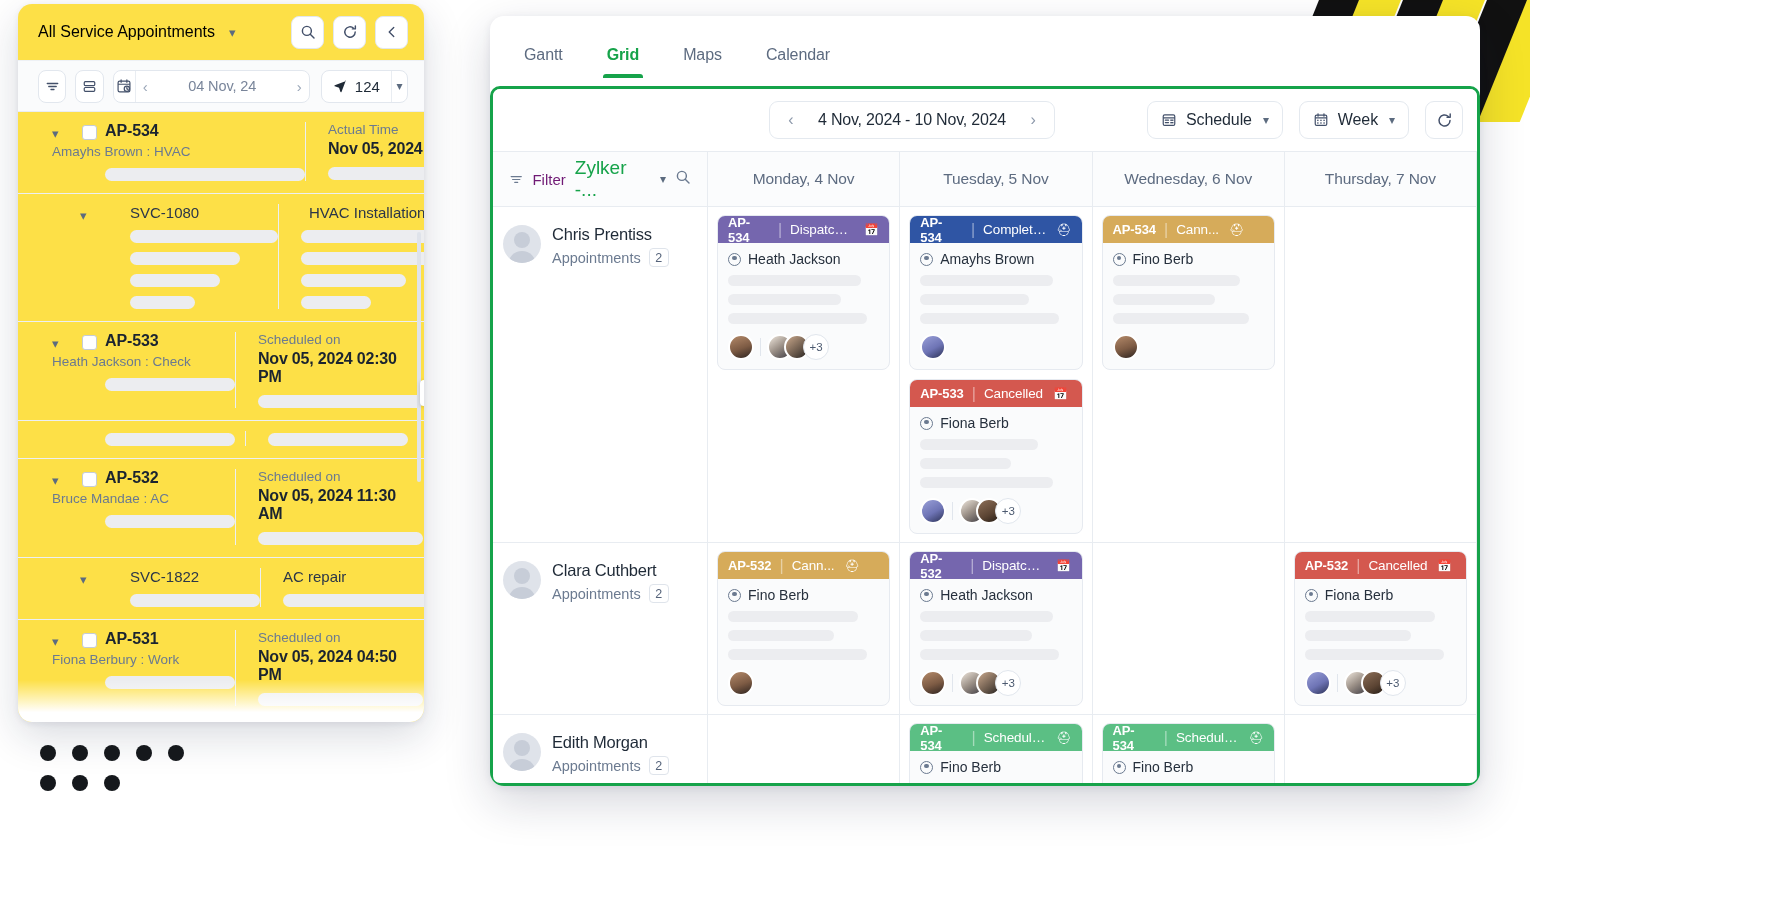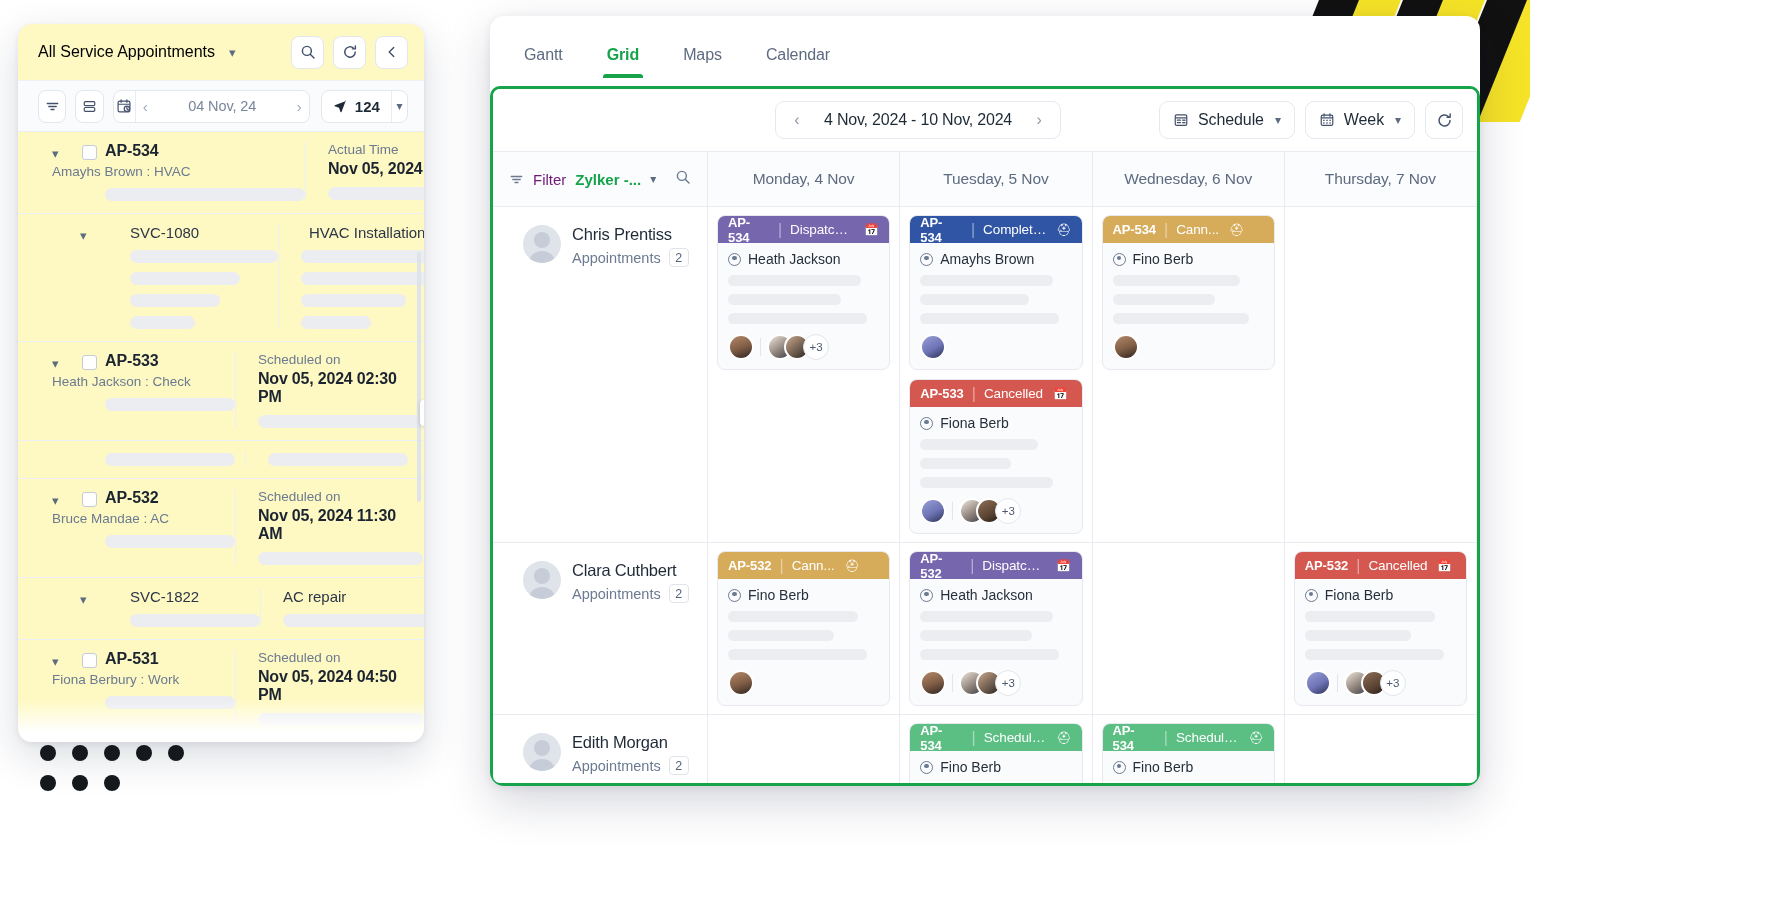--- a/index.html
+++ b/index.html
@@ -17,22 +17,22 @@
   .chev { position: absolute; width: 42px; height: 150px; background: #F5E327; transform: skewX(-22deg); }
   .chev.dark { background: #111111; }
 
   
   .dots { position: absolute; left: 40px; top: 745px; z-index: 5; }
   .dots .row { display: flex; gap: 16px; margin-bottom: 14px; }
   .dots .dot { width: 16px; height: 16px; border-radius: 50%; background: #15181c; }
 
   
   .left-window {
-    position: absolute; left: 18px; top: 24px; width: 406px; height: 718px;
-    background: #fef9c3; border-radius: 14px;
+    position: absolute; left: 18px; top: 4px; width: 406px; height: 718px;
+    background: #fde047; border-radius: 14px;
     box-shadow: 0 14px 40px rgba(20,30,60,0.16), 0 2px 6px rgba(20,30,60,0.08);
     overflow: hidden; z-index: 3;
   }
   .lw-head { height: 56px; display: flex; align-items: center; padding: 0 16px 0 20px; gap: 10px; }
   .caret { color: #5c6b7f; font-size: 13px; margin-left: 4px; }
   .lw-head-actions { margin-left: auto; display: flex; gap: 9px; }
   .sq-btn {
     width: 33px; height: 33px; border: 1px solid #e2e7ee; border-radius: 8px;
     background: #fff; display: flex; align-items: center; justify-content: center;
     color: #43506a;
@@ -48,21 +48,21 @@
   .date-group .seg { display: flex; align-items: center; justify-content: center; height: 100%; }
   .date-group .icn { width: 34px; border-right: 1px solid #e9edf2; color: #43506a; }
   .date-group .arrow { width: 30px; color: #9aa6b8; font-size: 15px; }
   .date-group .label { min-width: 135px; font-size: 14.5px; color: #79859a; letter-spacing: -0.1px; }
   .count-group {
     display: flex; align-items: center; height: 33px; border: 1px solid #e2e7ee;
     border-radius: 8px; background: #fff; overflow: hidden; margin-left: 2px;
   }
   .count-group .val {
     display: flex; align-items: center; gap: 7px; padding: 0 11px; height: 100%;
-    font-size: 15px; font-weight: bold; color: #1f2a37; border-right: 1px solid #e9edf2;
+    font-size: 15px; font-weight: normal; color: #1f2a37; border-right: 1px solid #e9edf2;
   }
   .count-group .dd { width: 30px; display: flex; align-items: center; justify-content: center; color: #5c6b7f; font-size: 12px; }
 
   
   .lw-list { position: relative; height: 614px; overflow: hidden; }
   .lrow { border-bottom: 1px solid #eceff3; padding: 10px 16px 12px 16px; position: relative; }
   .lrow-main { display: flex; }
   .lrow-left { width: 272px; padding-left: 18px; position: relative; }
   .lrow-right { flex: 1; padding-left: 22px; border-left: 1px solid #eceff3; }
   .chev-i { position: absolute; left: 18px; top: 4px; color: #5c6b7f; font-size: 13px; }
@@ -104,43 +104,43 @@
     position: absolute; left: 0; top: 70px; right: 0; bottom: 0;
     border: 3px solid #16a34a; border-radius: 10px; background: #fff; overflow: hidden;
   }
   .sched-bar { height: 62px; display: flex; align-items: center; padding: 0 14px; background: #fff; }
   .range-nav {
     margin: 0 auto; display: flex; align-items: center; height: 38px;
     border: 1px solid #e4e9ef; border-radius: 9px; background: #fff; padding: 0 4px;
   }
   .range-nav .arrow { width: 34px; text-align: center; color: #8d99ab; font-size: 16px; }
   .range-nav .rng { font-size: 16px; color: #1f2a37; padding: 0 10px; white-space: nowrap; letter-spacing: -0.2px; }
-  .bar-right { display: flex; align-items: center; gap: 10px; }
+  .bar-right { display: flex; align-items: center; gap: 16px; }
   .pill {
     height: 38px; display: flex; align-items: center; gap: 9px; padding: 0 13px;
     border: 1px solid #e4e9ef; border-radius: 9px; background: #fff;
     font-size: 16px; color: #1f2a37; letter-spacing: -0.1px;
   }
   .pill .chv { color: #5c6b7f; font-size: 12px; margin-left: 2px; }
   .icon-btn {
     width: 38px; height: 38px; border: 1px solid #e4e9ef; border-radius: 9px; background: #fff;
     display: flex; align-items: center; justify-content: center; color: #43506a;
   }
 
   
   .grid-head { display: flex; height: 56px; border-top: 1px solid #e8ecf1; border-bottom: 1px solid #e8ecf1; background: #fbfcfd; }
   .res-head { width: 215px; display: flex; align-items: center; gap: 9px; padding: 0 16px; border-right: 1px solid #e8ecf1; }
   .filt-lab { font-size: 15px; color: #701a75; white-space: nowrap; }
-  .filt-val { font-size: 15px; color: #16a34a; font-weight: bold; }
+  .filt-val { font-size: 19px; color: #16a34a; }
   .day-head { flex: 1; min-width: 0; display: flex; align-items: center; justify-content: center;
     font-size: 15.5px; color: #5d6b80; border-right: 1px solid #e8ecf1; letter-spacing: -0.1px; }
 
   .grid-body { position: relative; }
   .res-row { display: flex; border-bottom: 1px solid #e8ecf1; }
-  .res-cell { width: 215px; border-right: 1px solid #e8ecf1; padding: 18px 30px; display: flex; gap: 11px; align-items: flex-start; flex-shrink: 0; }
+  .res-cell { width: 215px; border-right: 1px solid #e8ecf1; padding: 18px 10px; display: flex; gap: 11px; align-items: flex-start; flex-shrink: 0; }
   .avatar-lg { width: 38px; height: 38px; border-radius: 50%; background: #dfe3ea; position: relative; flex-shrink: 0; overflow: hidden; }
   .avatar-lg::before { content:''; position:absolute; left:11px; top:7px; width:16px; height:16px; border-radius:50%; background:#c7cdd8; }
   .avatar-lg::after { content:''; position:absolute; left:5px; top:26px; width:28px; height:20px; border-radius:14px 14px 0 0; background:#c7cdd8; }
   .res-name { font-size: 16.5px; color: #1f2a37; letter-spacing: -0.2px; }
   .res-meta { display: flex; align-items: center; gap: 8px; margin-top: 4px; }
   .res-meta .t { font-size: 14.5px; color: #6b7a90; }
   .res-count { min-width: 20px; height: 19px; padding: 0 5px; border: 1px solid #dfe4eb; border-radius: 4px;
     display: flex; align-items: center; justify-content: center; font-size: 12.5px; color: #55637a; }
 
   .day-cell { flex: 1; min-width: 0; border-right: 1px solid #e8ecf1; padding: 8px 9px; display: flex; flex-direction: column; gap: 9px; }

